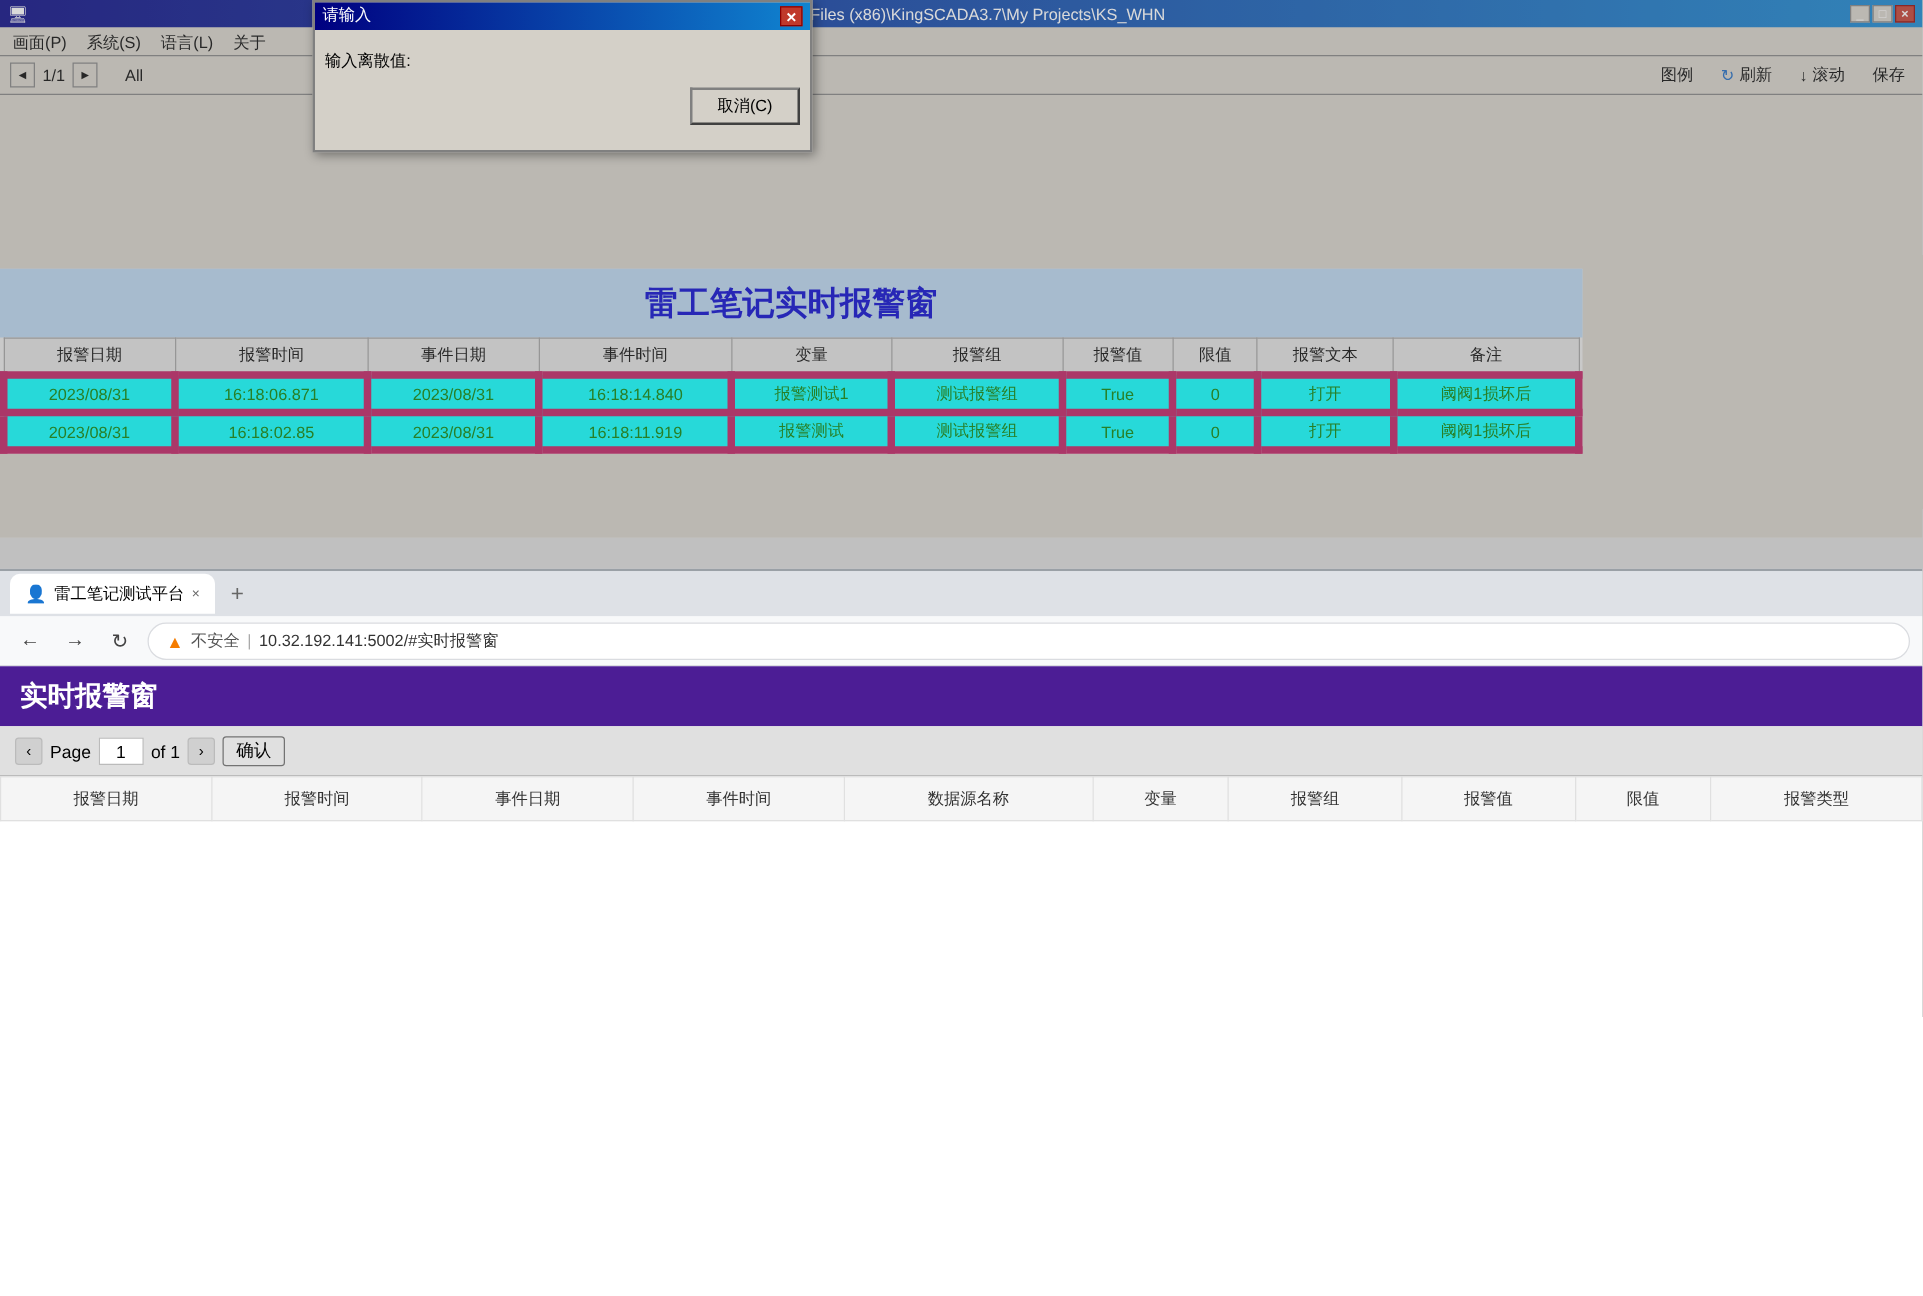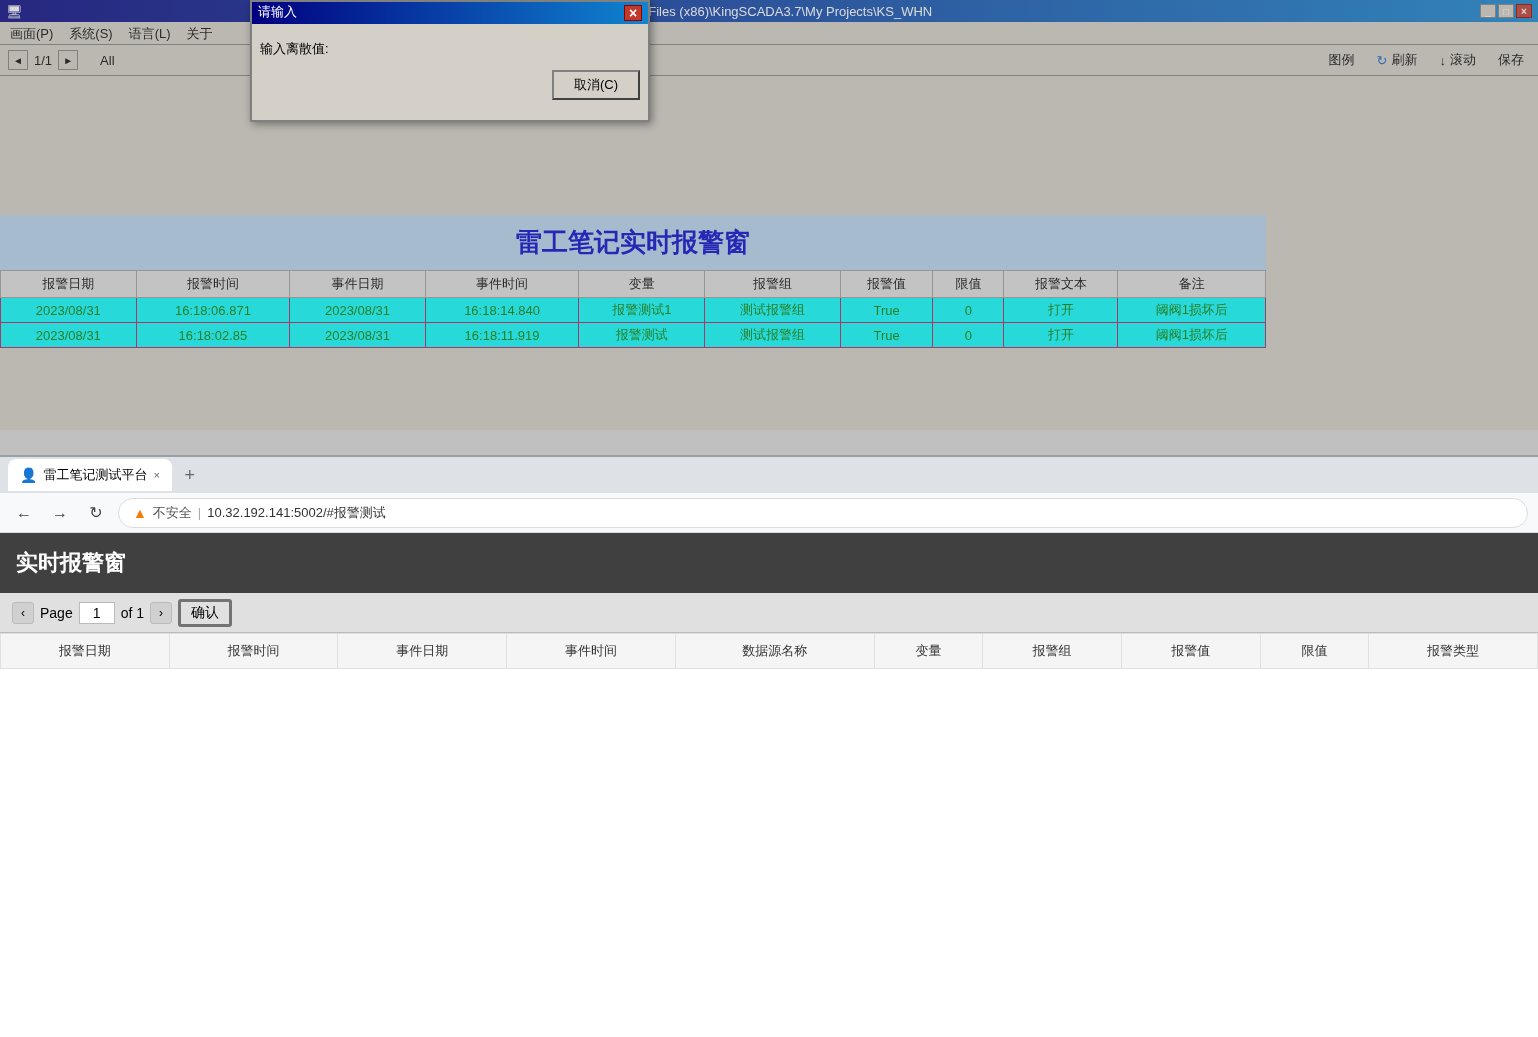--- a/index.html
+++ b/index.html
@@ -174,21 +174,21 @@
     #alert-table th {
       background: #e0e0e0;
       border: 1px solid #a0a0a0;
       padding: 4px 8px;
       color: #000;
       text-align: center;
       font-weight: normal;
     }
 
     #alert-table td {
-      border: 1px solid #be185d;
+      border: 6px solid #be185d;
       padding: 3px 8px;
       text-align: center;
     }
 
     .row-cyan {
       background: #00ffff;
       color: green;
     }
 
     .row-cyan td {
@@ -280,26 +280,26 @@
       font-size: 14px;
     }
 
     
     #browser-content {
       background: #ffffff;
       height: calc(582px - 76px);
     }
 
     #browser-header {
-      background: #404040;
+      background: #4c1d95;
       color: white;
       font-size: 22px;
       font-weight: bold;
       padding: 10px 16px;
-      height: 60px;
+      height: 48px;
       display: flex;
       align-items: center;
     }
 
     #browser-pagination {
       background: #e0e0e0;
       height: 40px;
       display: flex;
       align-items: center;
       padding: 0 12px;
@@ -321,21 +321,21 @@
     .bpag-input {
       background: white;
       border: 1px solid #bbb;
       width: 36px; height: 22px;
       text-align: center;
       font-size: 14px;
     }
 
     .bpag-confirm {
       background: #e0e0e0;
-      border: 3px solid #737373;
+      border: 1px solid #737373;
       border-radius: 3px;
       padding: 2px 10px;
       font-size: 14px;
       cursor: pointer;
     }
 
     #browser-table {
       width: 100%;
       border-collapse: collapse;
       font-size: 13px;
@@ -481,21 +481,21 @@
     <button class="nav-btn">
       <span>→</span>
     </button>
     <button class="nav-btn">
       <span>↻</span>
     </button>
     <div id="address-bar">
       <span class="address-warning">▲</span>
       <span style="color:#555;font-size:13px;">不安全</span>
       <span style="color:#aaa;">|</span>
-      <span style="color:#333;font-size:13px;">10.32.192.141:5002/#报警测试</span>
+      <span style="color:#333;font-size:13px;">10.32.192.141:5002/#实时报警窗</span>
     </div>
   </div>
 
   <div id="browser-content">
 
     <div id="browser-header">
       <span>实时报警窗</span>
     </div>
 
     <div id="browser-pagination">

